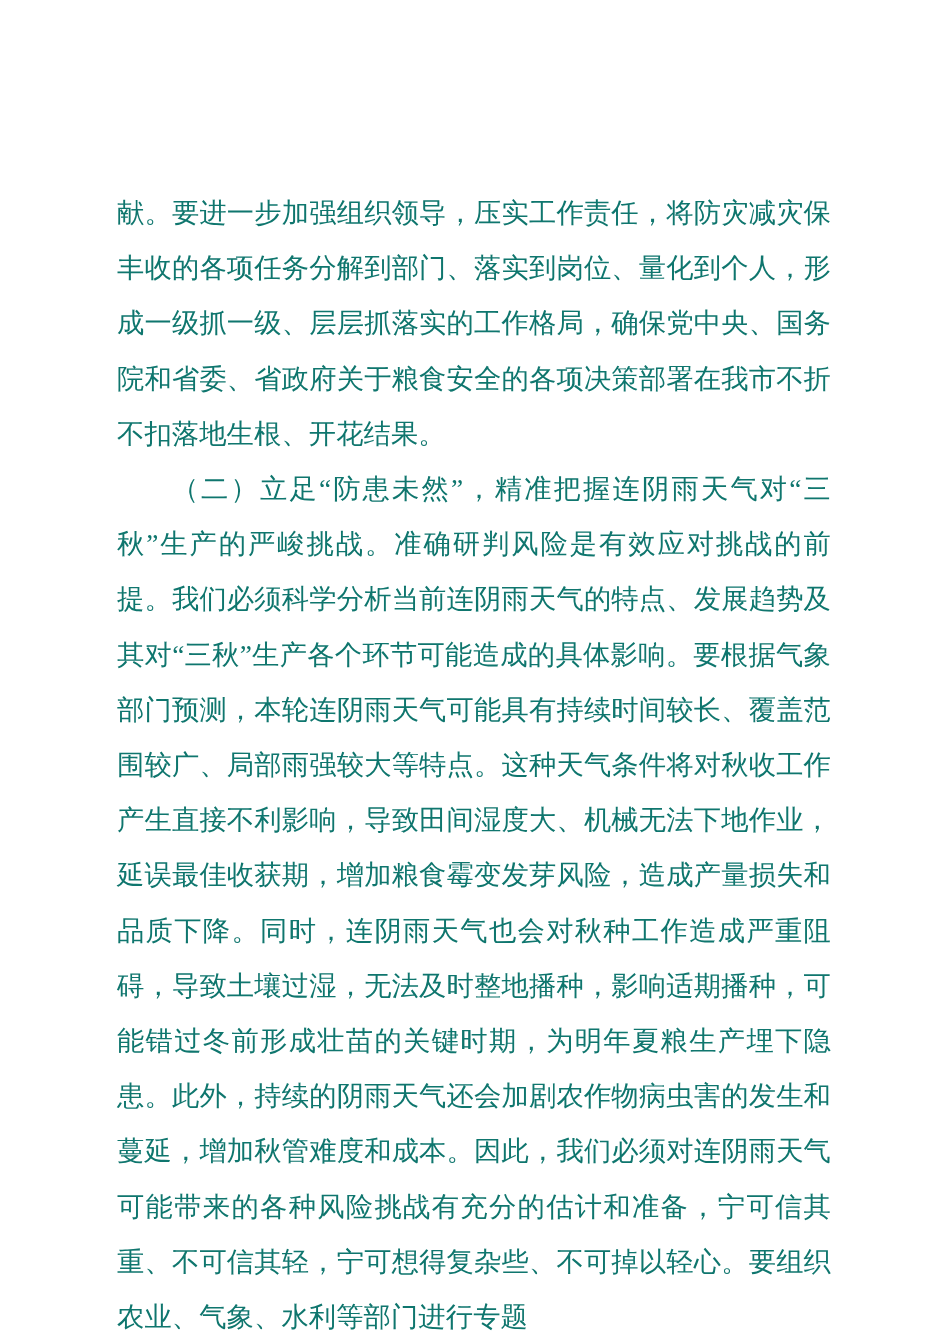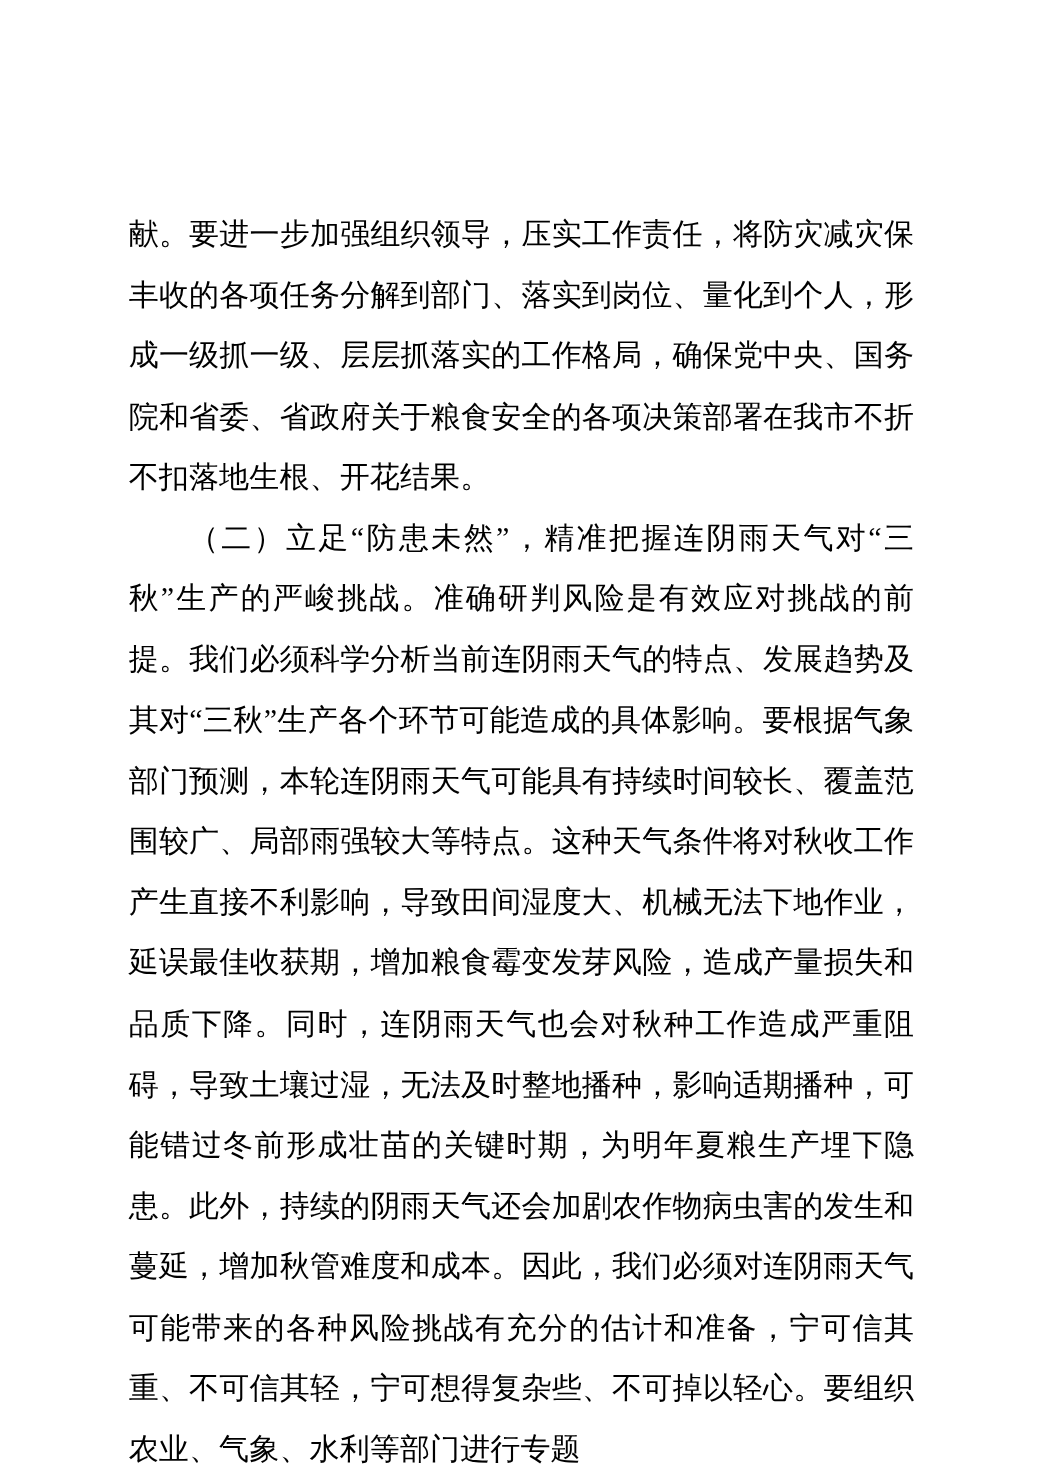--- a/index.html
+++ b/index.html
@@ -19,21 +19,21 @@
     position: absolute;
     left: 117px;
     top: 186px;
     width: 714px;
   }
   .para {
     margin: 0;
     font-family: "Liberation Serif", "DejaVu Serif", serif;
     font-size: 27.3px;
     line-height: 55.2px;
-    color: #000000;
+    color: #0f766e;
     text-align: justify;
     text-align-last: left;
     text-justify: inter-character;
     letter-spacing: 0.1px;
     font-weight: 400;
     white-space: pre-wrap;
     word-break: break-all;
   }
   .para.indent {
     text-indent: 2em;

